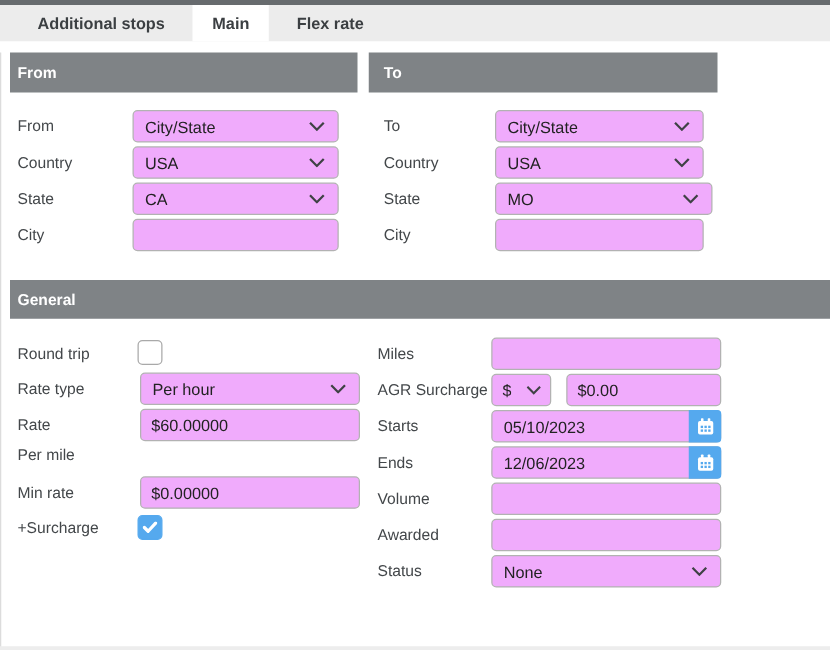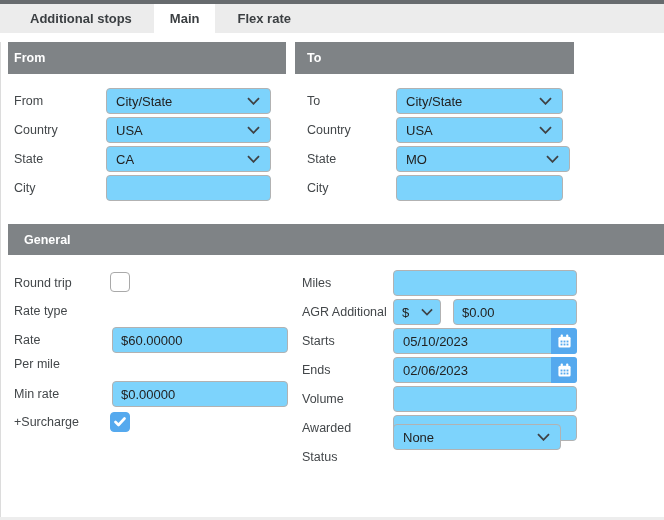--- a/index.html
+++ b/index.html
@@ -12,25 +12,25 @@
   .tab-bar{position:absolute;left:0;top:4px;width:664px;height:29px;background:#ececec;
            display:flex;align-items:stretch;padding-left:14px;box-sizing:border-box;}
   .tab{display:flex;align-items:center;padding:0 16px;font-size:13px;font-weight:bold;
        color:#3b3f42;cursor:pointer;margin-right:6px;}
   .tab.active{background:#fff;}
 
   .sec-header{position:absolute;background:#7f8386;color:#fff;font-weight:bold;
               font-size:12.5px;display:flex;align-items:center;box-sizing:border-box;}
   .from-h{left:8px;top:42px;width:278px;height:32px;padding-left:6px;}
   .to-h{left:295px;top:42px;width:279px;height:32px;padding-left:12px;}
-  .gen-h{left:8px;top:224px;right:0;height:31px;padding-left:16px;}
+  .gen-h{left:8px;top:224px;right:0;height:31px;padding-left:6px;}
 
   .label{position:absolute;font-size:12.5px;color:#43474a;line-height:14px;white-space:nowrap;}
 
-  .ctrl{position:absolute;box-sizing:border-box;height:26px;background:#7dd3fc;
+  .ctrl{position:absolute;box-sizing:border-box;height:26px;background:#f0abfc;
         border:1px solid #b2b2b2;border-radius:4px;font-size:13px;color:#222;
         font-family:"Liberation Sans",sans-serif;}
   input.ctrl{padding:0 8px;outline:none;}
   .select{display:flex;align-items:center;justify-content:space-between;
           padding:0 10px 0 9px;cursor:pointer;}
   .sel-val{white-space:nowrap;overflow:hidden;}
   .chev{flex:0 0 auto;margin-left:6px;}
 
   .checkbox{position:absolute;width:20px;height:20px;box-sizing:border-box;background:#fff;
             border:1px solid #a9a9a9;border-radius:4px;cursor:pointer;
@@ -115,40 +115,46 @@
 
   <span class="label" style="left:307px;top:181px">City</span>
   <input class="ctrl" style="left: 396px; top: 175px; width: 167px;" value="">
 
   <span class="label" style="left:14px;top:276px">Round trip</span>
   <div class="checkbox" style="left:110px;top:272px">
     
   </div>
 
   <span class="label" style="left:14px;top:304px">Rate type</span>
+  <div class="ctrl select" style="left:112px;top:298px;width:176px">
+    <span class="sel-val">Per hour</span>
+    <svg class="chev" width="13" height="8" viewBox="0 0 13 8">
+        <path d="M1 1.2 L6.5 6.8 L12 1.2" fill="none" stroke="#3f4245" stroke-width="1.8"></path>
+      </svg>
+  </div>
 
   <span class="label" style="left:14px;top:333px">Rate</span>
   <input class="ctrl" style="left: 112px; top: 327px; width: 176px;" value="$60.00000">
 
   <span class="label" style="left:14px;top:357px">Per mile</span>
 
   <span class="label" style="left:14px;top:387px">Min rate</span>
   <input class="ctrl" style="left: 112px; top: 381px; width: 176px;" value="$0.00000">
 
   <span class="label" style="left:14px;top:415px">+Surcharge</span>
   <div class="checkbox checked" style="left:110px;top:412px">
     <svg class="check" width="12" height="10" viewBox="0 0 12 10">
         <path d="M1.5 5 L4.5 8 L10.5 1.5" fill="none" stroke="#fff" stroke-width="2.6" stroke-linecap="round" stroke-linejoin="round"></path>
       </svg>
   </div>
 
   <span class="label" style="left:302px;top:276px">Miles</span>
   <input class="ctrl" style="left: 393px; top: 270px; width: 184px;" value="">
 
-  <span class="label" style="left:302px;top:305px">AGR Additional</span>
+  <span class="label" style="left:302px;top:305px">AGR Surcharge</span>
   <div class="ctrl select" style="left:393px;top:299px;width:48px;padding:0 7px 0 8px">
     <span class="sel-val">$</span>
     <svg class="chev" width="12" height="8" viewBox="0 0 13 8">
         <path d="M1 1.2 L6.5 6.8 L12 1.2" fill="none" stroke="#3f4245" stroke-width="1.8"></path>
       </svg>
   </div>
   <input class="ctrl" style="left: 453px; top: 299px; width: 124px;" value="$0.00">
 
   <span class="label" style="left:302px;top:334px">Starts</span>
   <div class="ctrl date-wrap" style="left:393px;top:328px;width:184px">
@@ -165,21 +171,21 @@
           <rect x="3.8" y="10.2" width="2" height="2"></rect>
             <rect x="7" y="10.2" width="2" height="2"></rect>
             <rect x="10.2" y="10.2" width="2" height="2"></rect>
         </g>
       </svg>
     </button>
   </div>
 
   <span class="label" style="left:302px;top:363px">Ends</span>
   <div class="ctrl date-wrap" style="left:393px;top:357px;width:184px">
-    <span class="date-text">02/06/2023</span>
+    <span class="date-text">12/06/2023</span>
     <button class="cal-btn">
       <svg width="15" height="15" viewBox="0 0 16 16">
         <rect x="1.5" y="3" width="13" height="11.5" rx="1.6" fill="#fff"></rect>
         <rect x="4" y="0.6" width="2.2" height="3.6" rx="0.7" fill="#fff"></rect>
         <rect x="9.8" y="0.6" width="2.2" height="3.6" rx="0.7" fill="#fff"></rect>
         <g fill="#55a9ee">
           <rect x="3.8" y="7" width="2" height="2"></rect>
             <rect x="7" y="7" width="2" height="2"></rect>
             <rect x="10.2" y="7" width="2" height="2"></rect>
           <rect x="3.8" y="10.2" width="2" height="2"></rect>
@@ -190,21 +196,21 @@
     </button>
   </div>
 
   <span class="label" style="left:302px;top:392px">Volume</span>
   <input class="ctrl" style="left: 393px; top: 386px; width: 184px;" value="">
 
   <span class="label" style="left:302px;top:421px">Awarded</span>
   <input class="ctrl" style="left: 393px; top: 415px; width: 184px;" value="">
 
   <span class="label" style="left:302px;top:450px">Status</span>
-  <div class="ctrl select" style="left:393px;top:424px;width:168px">
+  <div class="ctrl select" style="left:393px;top:444px;width:184px">
     <span class="sel-val">None</span>
     <svg class="chev" width="13" height="8" viewBox="0 0 13 8">
         <path d="M1 1.2 L6.5 6.8 L12 1.2" fill="none" stroke="#3f4245" stroke-width="1.8"></path>
       </svg>
   </div>
 
   <div class="bottom-strip"></div>
 </div>
 
 </body></html>

